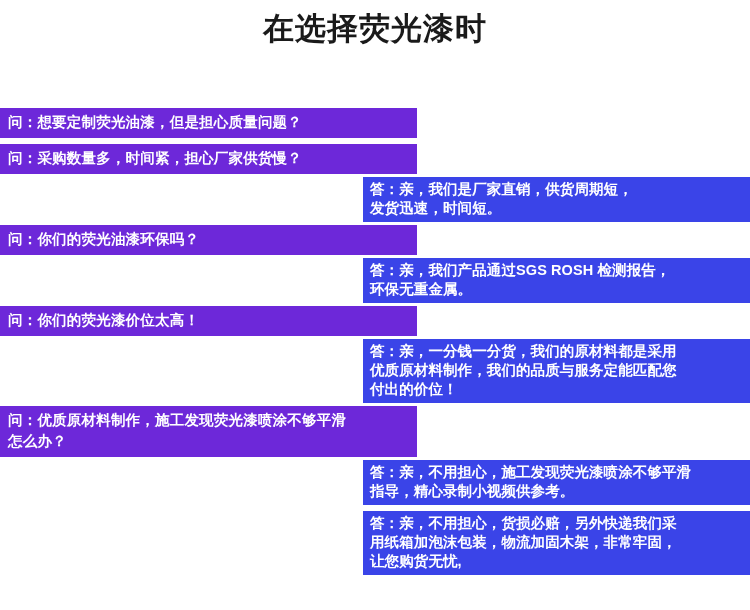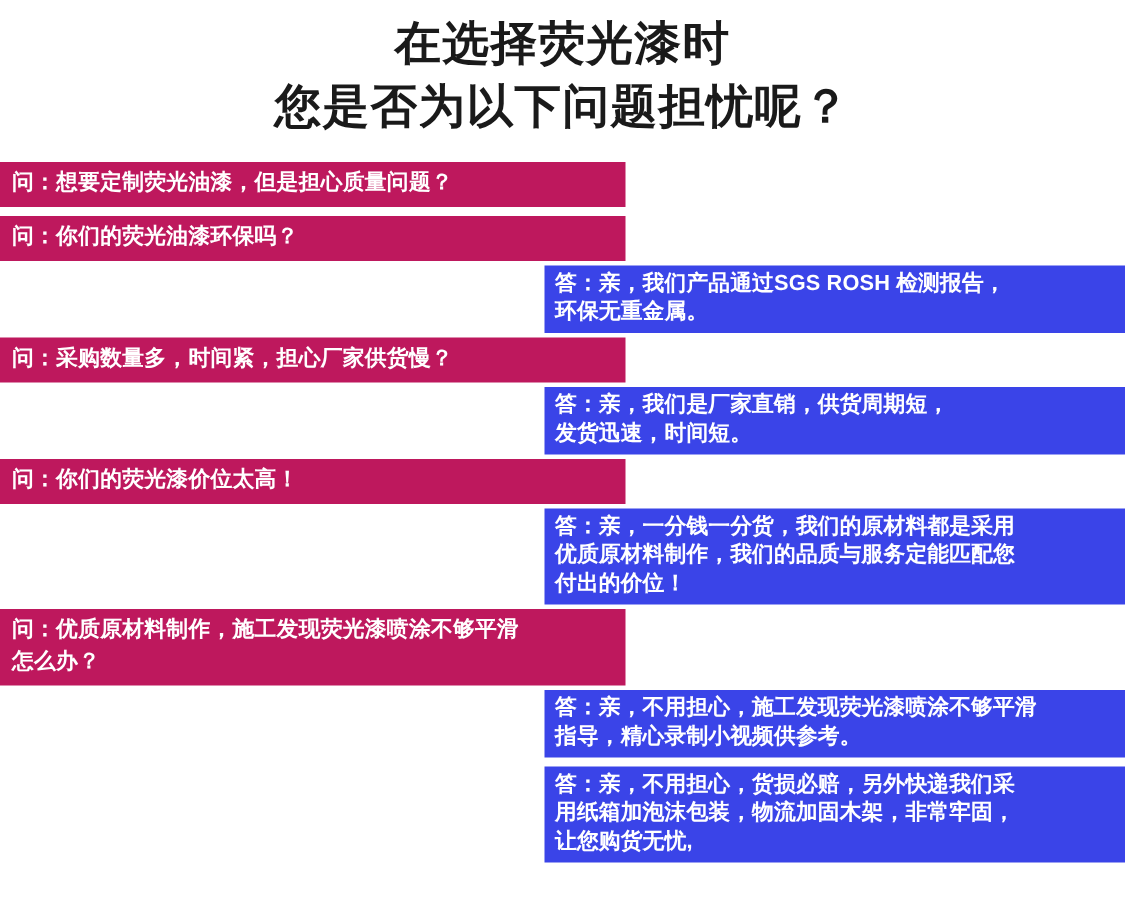--- a/index.html
+++ b/index.html
@@ -35,21 +35,21 @@
 
   
   .qa-stack{
     position:absolute;
     left:0; top:108px;
     width:750px;
   }
   .qa-pair{ position:relative; width:750px; }
 
   .q-bar{
-    background:#be185d;
+    background:#6d28d9;
     width:417px;
     padding:4px 0 5px 8px;
     color:#ffffff;
     font-size:14.5px;
     font-weight:700;
     line-height:21px;
     letter-spacing:0.2px;
     white-space:pre-line;
   }
   .a-bar{
@@ -67,44 +67,43 @@
   .gap-a{ height:3px; }
   .gap-q{ height:3px; }
 </style>
 </head>
 <body>
 
 <div id="page">
 
   <div class="header">
     <span class="hline">在选择荧光漆时</span>
-    <span class="hline">您是否为以下问题担忧呢？</span>
   </div>
 
   <div class="qa-stack">
 
     <div class="qa-pair">
       <div class="q-bar">问：想要定制荧光油漆，但是担心质量问题？</div>
       <div class="gap-a"></div>
       <div class="gap-q"></div>
     </div>
 
     <div class="qa-pair">
+      <div class="q-bar">问：采购数量多，时间紧，担心厂家供货慢？</div>
+      <div class="gap-a"></div>
+      <div class="a-bar">答：亲，我们是厂家直销，供货周期短，
+发货迅速，时间短。</div>
+      <div class="gap-q"></div>
+    </div>
+
+    <div class="qa-pair">
       <div class="q-bar">问：你们的荧光油漆环保吗？</div>
       <div class="gap-a"></div>
       <div class="a-bar">答：亲，我们产品通过SGS ROSH 检测报告，
 环保无重金属。</div>
-      <div class="gap-q"></div>
-    </div>
-
-    <div class="qa-pair">
-      <div class="q-bar">问：采购数量多，时间紧，担心厂家供货慢？</div>
-      <div class="gap-a"></div>
-      <div class="a-bar">答：亲，我们是厂家直销，供货周期短，
-发货迅速，时间短。</div>
       <div class="gap-q"></div>
     </div>
 
     <div class="qa-pair">
       <div class="q-bar">问：你们的荧光漆价位太高！</div>
       <div class="gap-a"></div>
       <div class="a-bar">答：亲，一分钱一分货，我们的原材料都是采用
 优质原材料制作，我们的品质与服务定能匹配您
 付出的价位！</div>
       <div class="gap-q"></div>

